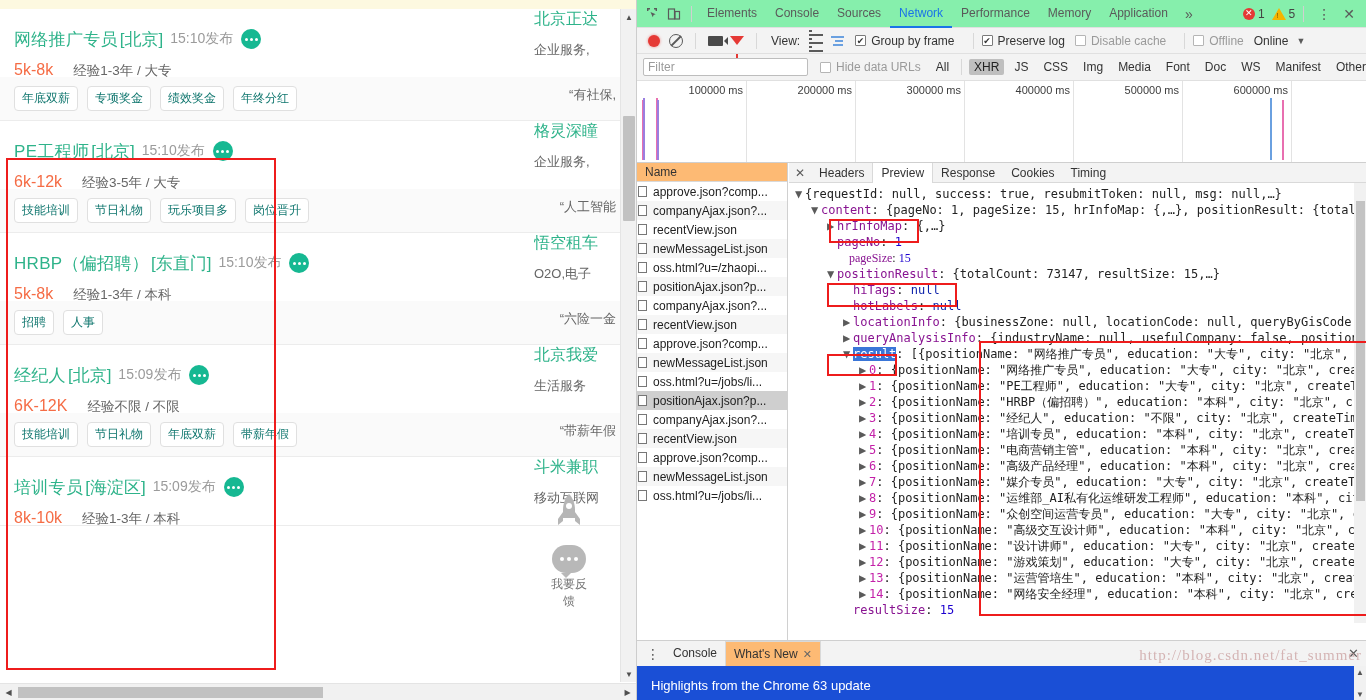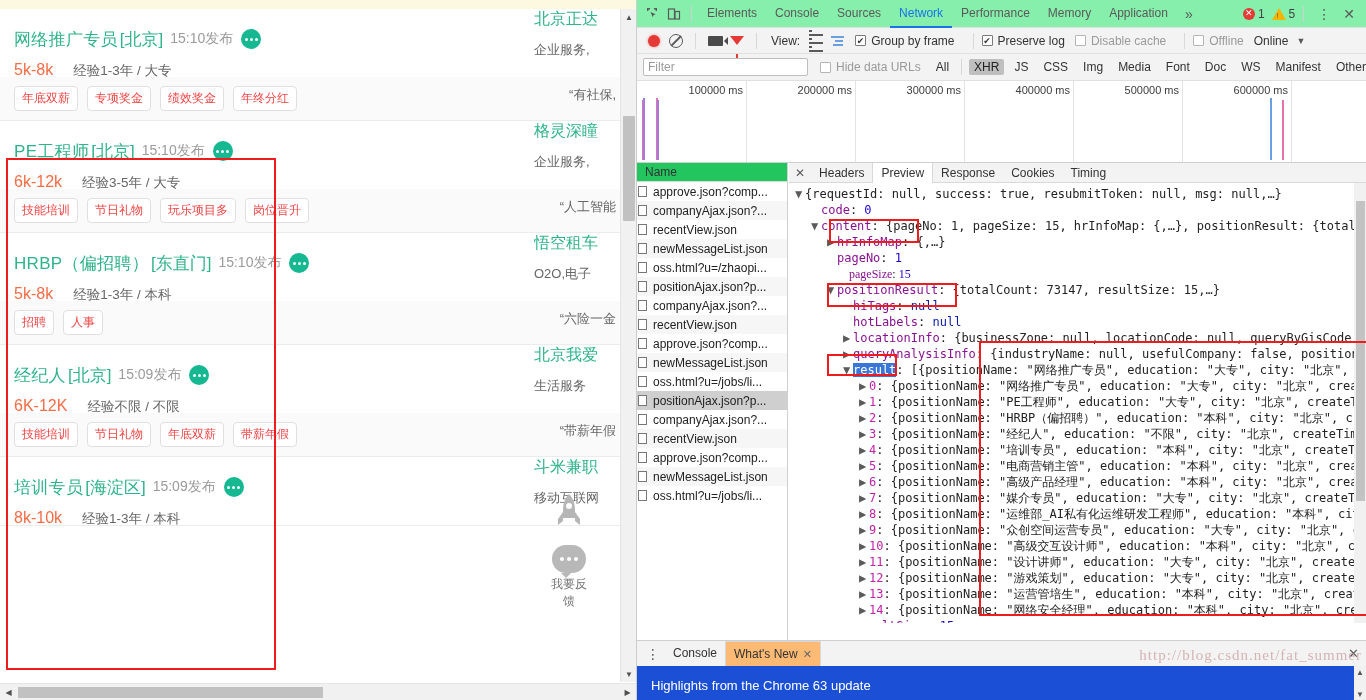--- a/index.html
+++ b/index.html
@@ -34,21 +34,21 @@
     flex: 0 0 auto;
   }
   .chat-ico .dots { display:flex; gap:2px; }
   .chat-ico .dots i { width:3px;height:3px;border-radius:50%;background:#fff;display:block; }
   .job-line2 { display: flex; align-items: baseline; margin-top: 9px; }
   .salary { font-size: 16px; color: #f56c45; white-space: nowrap; }
   .req { font-size: 13.5px; color: #666; margin-left: 20px; white-space: nowrap; }
 
   .job-tags { background: #fafafa; padding: 9px 0 9px 14px; display: flex; gap: 9px; min-height: 38px;}
   .tag {
-    font-size: 12px; color: #ef4444; border: 1px solid #e0e0e0;
+    font-size: 12px; color: #0f766e; border: 1px solid #e0e0e0;
     background: #fff; border-radius: 4px; padding: 3px 7px; white-space: nowrap;
   }
 
   .co-col { position: absolute; right: 0; top: 0; width: 86px; overflow: hidden; }
   .co-name { font-size: 16px; color: #2eb38a; white-space: nowrap; }
   .co-tags { font-size: 13px; color: #666; margin-top: 11px; white-space: nowrap; }
   .co-quote { font-size: 13px; color: #666; white-space: nowrap; }
 
   
   #page-scroll {
@@ -167,21 +167,21 @@
   }
   .ov-tick { position:absolute; top:0; height:82px; border-left:1px solid #e3e3e3; }
   .ov-tick span { position:absolute; right:4px; top:3px; font-size:11px; color:#3c3c3c; white-space:nowrap;}
   .ov-bar { position:absolute; bottom:2px; width:2px; }
 
   
   #net-list {
     position:absolute; top:163px; left:0; width:151px; height:477px;
     background:#fff; border-right:1px solid #d0d0d0; overflow:hidden;
   }
-  .nl-head { height:19px; border-bottom:1px solid #d9d9d9; background:#22c55e;
+  .nl-head { height:19px; border-bottom:1px solid #d9d9d9; background:#fdba74;
              font-size:12px;color:#333;padding-left:8px;line-height:19px;}
   .nl-row { height:19px; display:flex; align-items:center; padding-left:1px; font-size:12px; color:#222;
             white-space:nowrap; overflow:hidden; }
   .nl-row:nth-child(even) { background:#f6f6f6; }
   .nl-row.sel { background:#cfcfcf; }
   .doc-ico { width:9px;height:11px;border:1px solid #777;background:#fff;margin-right:6px;flex:0 0 auto;}
   .nl-name { overflow:hidden;text-overflow:ellipsis;white-space:nowrap;}
 
   #net-summary {
     position:absolute; left:0; bottom:-1px; width:151px; height:22px;
@@ -657,21 +657,20 @@
         <span id="dtl-tablist" style="display:flex">
             <span class="dtl-tab">Headers</span>
             <span class="dtl-tab active">Preview</span>
             <span class="dtl-tab">Response</span>
             <span class="dtl-tab">Cookies</span>
             <span class="dtl-tab">Timing</span>
           </span>
       </div>
       <div id="json">
           <div class="jl" style="padding-left: 6px;"><span class="arrow">▼</span><span class="plain">{requestId: null, success: true, resubmitToken: null, msg: null,…}</span></div>
-          <div class="jl" style="padding-left: 22px;"><span class="arrow"></span><span class="kd">code</span><span class="plain">: </span><span class="v-num">0</span></div>
           <div class="jl" style="padding-left: 22px;"><span class="arrow">▼</span><span class="kd">content</span><span class="plain">: </span><span class="plain">{pageNo: 1, pageSize: 15, hrInfoMap: {,…}, positionResult: {totalCount: 7</span></div>
           <div class="jl" style="padding-left: 38px;"><span class="arrow">▶</span><span class="kd">hrInfoMap</span><span class="plain">: </span><span class="plain">{,…}</span></div>
           <div class="jl" style="padding-left: 38px;"><span class="arrow"></span><span class="kd">pageNo</span><span class="plain">: </span><span class="v-num">1</span></div>
           <div class="jl" style="padding-left: 50px; font-family: Liberation Serif, serif;"><span class="arrow"></span><span class="kd">pageSize</span><span class="plain">: </span><span class="v-num">15</span></div>
           <div class="jl" style="padding-left: 38px;"><span class="arrow">▼</span><span class="kd">positionResult</span><span class="plain">: </span><span class="plain">{totalCount: 73147, resultSize: 15,…}</span></div>
           <div class="jl" style="padding-left: 54px;"><span class="arrow"></span><span class="kd">hiTags</span><span class="plain">: </span><span class="v-kw">null</span></div>
           <div class="jl" style="padding-left: 54px;"><span class="arrow"></span><span class="kd">hotLabels</span><span class="plain">: </span><span class="v-kw">null</span></div>
           <div class="jl" style="padding-left: 54px;"><span class="arrow">▶</span><span class="kd">locationInfo</span><span class="plain">: </span><span class="plain">{businessZone: null, locationCode: null, queryByGisCode: false,</span></div>
           <div class="jl" style="padding-left: 54px;"><span class="arrow">▶</span><span class="kd">queryAnalysisInfo</span><span class="plain">: </span><span class="plain">{industryName: null, usefulCompany: false, positionName: nu</span></div>
           <div class="jl" style="padding-left: 54px;"><span class="arrow">▼</span><span class="kd sel-key">result</span><span class="plain">: </span><span class="plain">[{positionName: "网络推广专员", education: "大专", city: "北京", createT</span></div>

